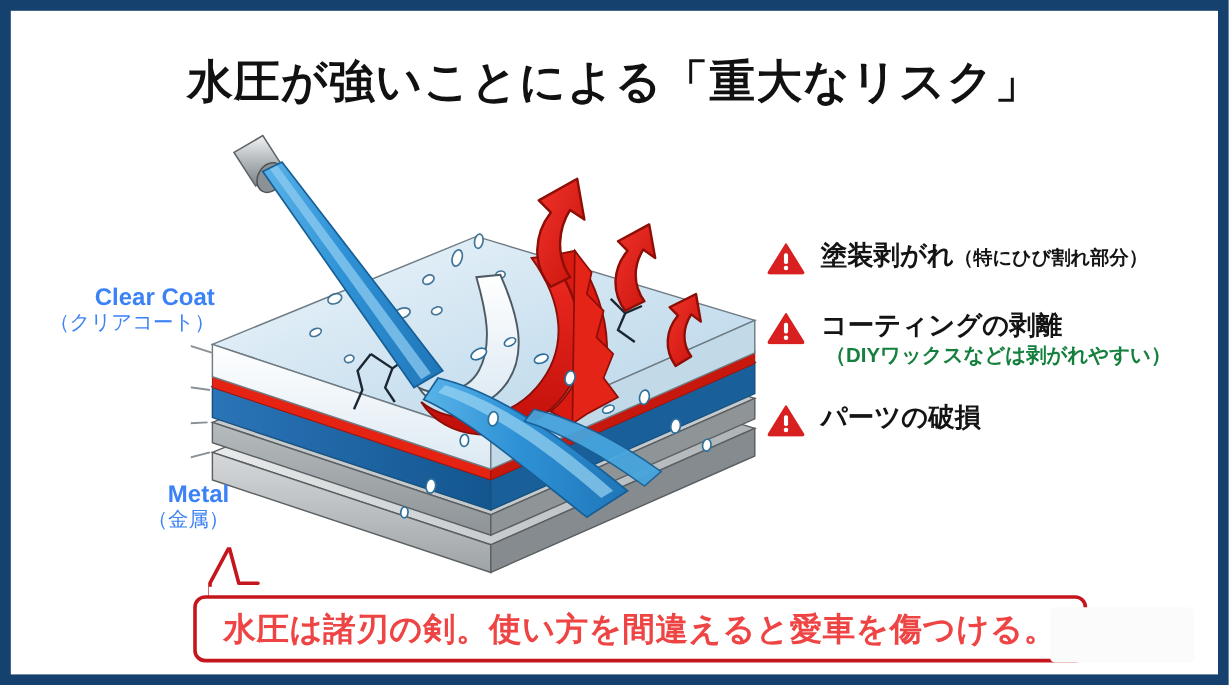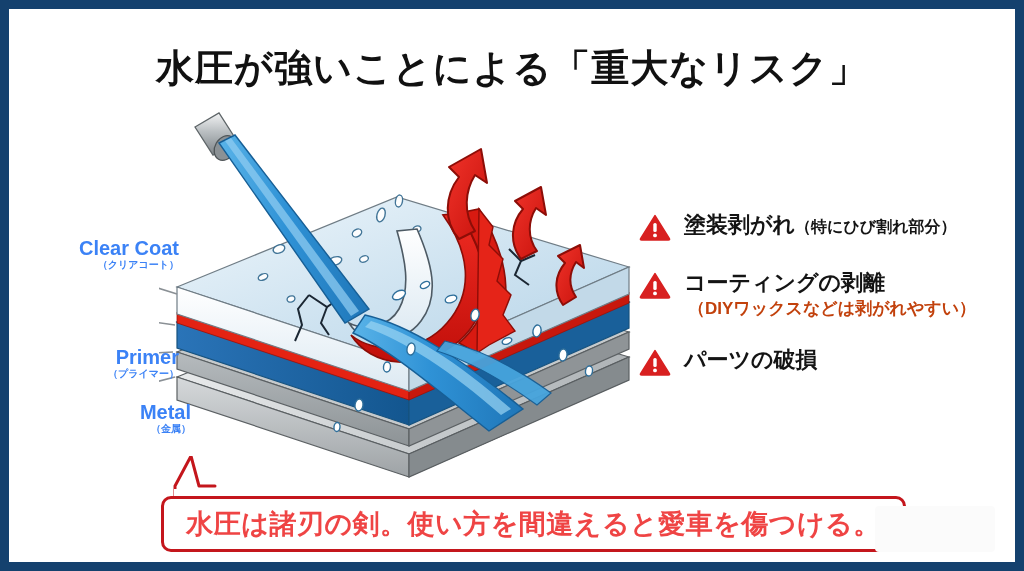--- a/index.html
+++ b/index.html
@@ -41,36 +41,35 @@
     color:#3b82f6;
     line-height:1.12;
   }
   .layer-label .en{
     font-size:20px;
     font-weight:bold;
     display:block;
     letter-spacing:0px;
   }
   .layer-label .jp{
-    font-size:10px;
-    font-weight:bold;
+    font-size:17px;
+    font-weight:normal;
     display:block;
     text-align:right;
   }
   #lbl-clear{ left:10px; top:228px; width:160px;}
   #lbl-base { left:10px; top:284px; width:160px;}
   #lbl-primer{left:10px; top:337px; width:160px;}
   #lbl-metal{ left:22px; top:392px; width:160px;}
 
   
   #risks{
     position:absolute;
     left:630px;top:190px;
     width:380px;
-    margin-top:12px;
   }
   .risk{
     position:relative;
     padding-left:45px;
     margin-bottom:26px;
   }
   .risk .warn{
     position:absolute;
     left:0;top:2px;
     width:32px;height:28px;
@@ -82,21 +81,21 @@
     line-height:1.28;
     white-space:nowrap;
   }
   .risk .main .sub-inline{
     font-size:16px;
     font-weight:bold;
   }
   .risk .sub{
     font-size:17px;
     font-weight:bold;
-    color:#c2410c;
+    color:#15803d;
     line-height:1.3;
     margin-top:1px;
     padding-left:4px;
     white-space:nowrap;
   }
   #risk-1{margin-bottom:30px;}
   #risk-2{margin-bottom:26px;}
 
   
   #callout{
@@ -301,24 +300,20 @@
         <line x1="-126" y1="250" x2="14" y2="243"></line>
         <line x1="-126" y1="305" x2="16" y2="268"></line>
       </g>
     </svg>
   </div>
 
   <div class="layer-label" id="lbl-clear">
     <span class="en">Clear Coat</span>
     <span class="jp">（クリアコート）</span>
   </div>
-  <div class="layer-label" id="lbl-primer">
-    <span class="en">Primer</span>
-    <span class="jp">（プライマー）</span>
-  </div>
   <div class="layer-label" id="lbl-metal">
     <span class="en">Metal</span>
     <span class="jp">（金属）</span>
   </div>
 
   <div id="risks">
 
     <div class="risk" id="risk-1">
       <span class="warn">
         <svg viewBox="0 0 32 28" width="32" height="28">

